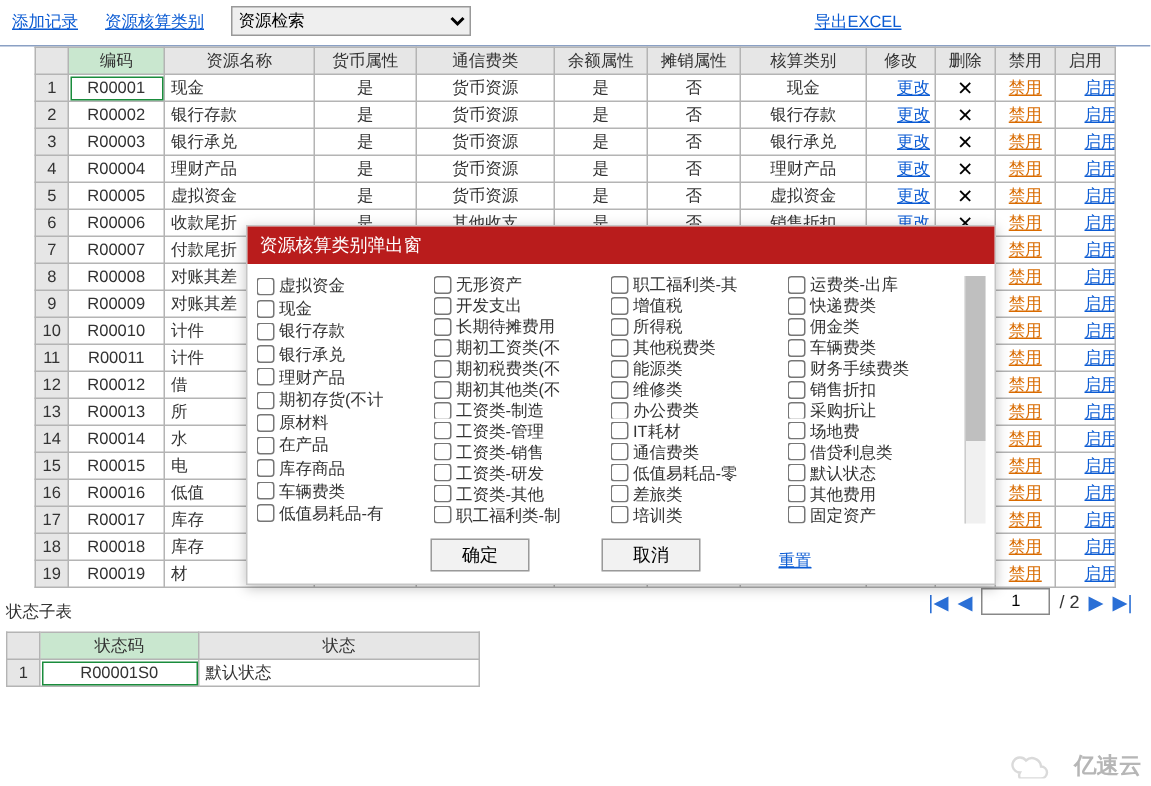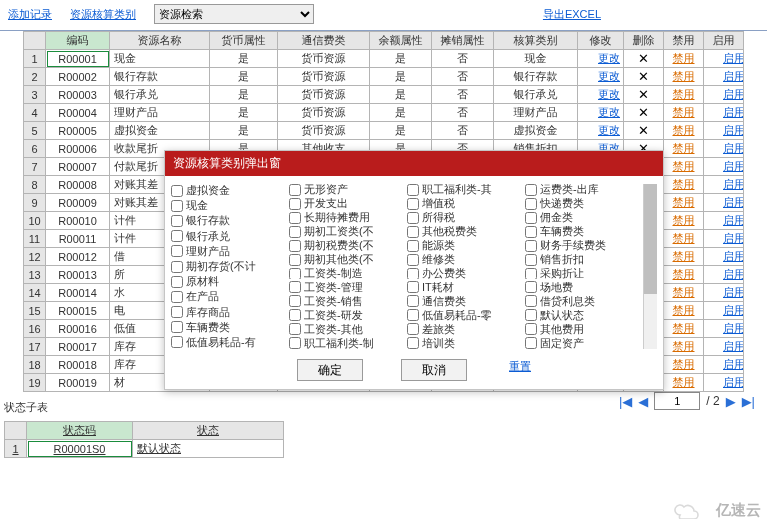--- a/index.html
+++ b/index.html
@@ -51,21 +51,21 @@
     color: #333;
   }
   .grid th.gutter, .grid td.gutter { width: 22px; background: #e6e6e6; }
   .grid td.code-cell { outline: 1px solid #1a8c3c; outline-offset: -2px; }
   .grid th.code-col { background:#c9e7cf; }
   .link { color: #0b5bd3; text-decoration: underline; cursor: pointer; margin-left: 17px; }
   .x-icon { font-size: 13px; color: #000; }
   .orange { color: #d96b00; text-decoration: underline; cursor: pointer; }
 
   .subtitle { margin: 8px 4px 6px 4px; color:#333; }
-  .grid2 { width: 280px; margin-left: 4px; border-collapse: collapse; table-layout: fixed; text-decoration: underline;}
+  .grid2 { width: 316px; margin-left: 4px; border-collapse: collapse; table-layout: fixed;}
   .grid2 th, .grid2 td { border:1px solid #b4b4b4; height:18px; text-align:center; font-size:11px; background:#fff;}
   .grid2 th { background:#e6e6e6; font-weight:normal;}
   .grid2 th.gutter, .grid2 td.gutter { width:22px; background:#e6e6e6;}
   .grid2 th.active { background:#c9e7cf; }
   .grid2 td.code-cell { outline:1px solid #1a8c3c; outline-offset:-2px;}
 
   .pager {
     position:absolute;
     right: 12px;
     top: 392px;
@@ -117,23 +117,23 @@
   .chk input { margin:0; width:12px; height:12px; }
   .chk span { font-size:11px; }
   .modal-scroll {
     width:14px; background:#f0f0f0; border-left:1px solid #ccc;
     display:flex; flex-direction:column; justify-content:flex-start;
   }
   .modal-scroll .thumb { background:#bfbfbf; height:110px; width:100%; margin-top:0;}
   .modal-footer {
     padding:6px 12px 8px 12px;
     display:flex;
-    gap:38px;
+    gap:48px;
     justify-content:center;
-    align-items:flex-start;
+    align-items:flex-end;
   }
   .modal-footer button {
     width:66px; height:22px;
     background:#f2f2f2;
     border:1px solid #9a9a9a;
     font-size:12px;
     cursor:pointer;
   }
   .modal-footer .link { margin-left:4px; }
 

